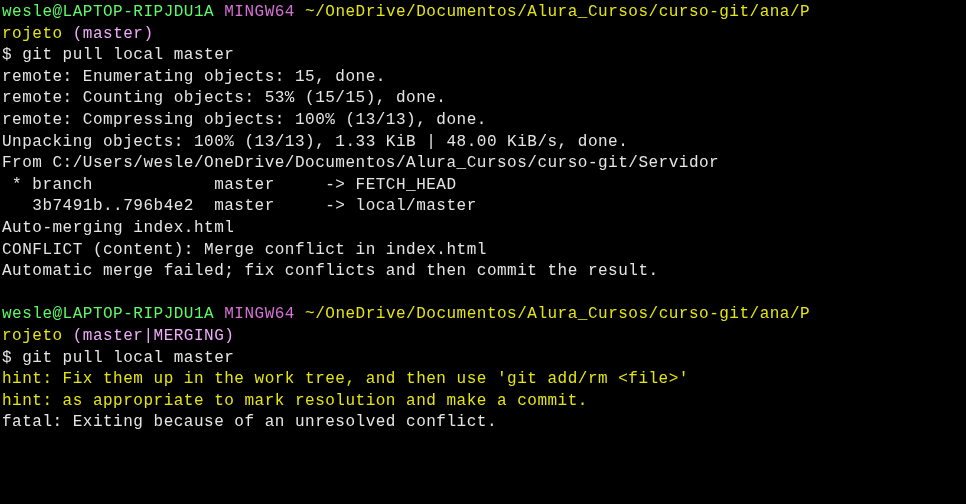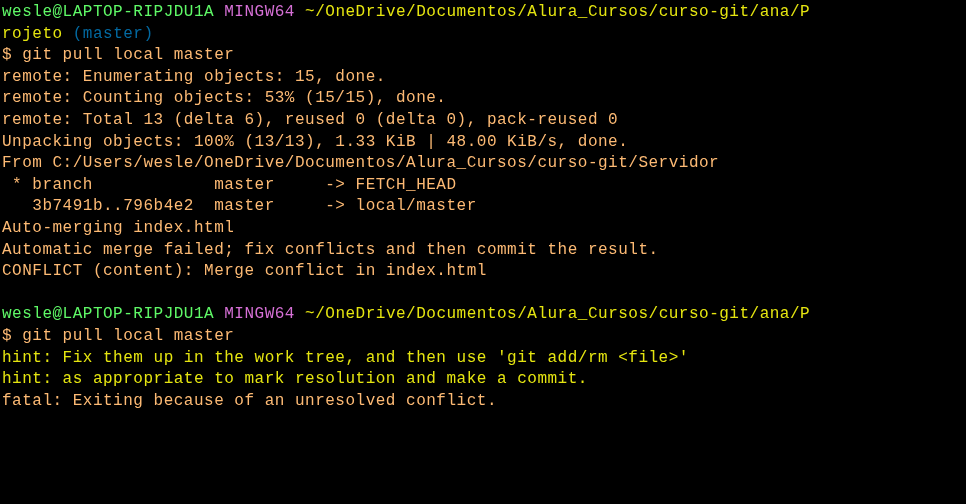--- a/index.html
+++ b/index.html
@@ -11,39 +11,40 @@
       padding: 2px;
       width: 966px;
       height: 504px;
       overflow: hidden;
       letter-spacing: 0.5px;
     }
     .line { white-space: pre; }
     .green { color: #5ff967; }
     .magenta { color: #d670d6; }
     .yellow { color: #e5e510; }
-    .cyan { color: #0369a1; }
-    .white { color: #fdba74; }
+    .cyan { color: #f0abfc; }
+    .white { color: #e5e5e5; }
   </style>
 </head>
 <body>
 
 <div>
 <div class="line"><span class="green">wesle@LAPTOP-RIPJDU1A</span><span class="white"> </span><span class="magenta">MINGW64</span><span class="white"> </span><span class="yellow">~/OneDrive/Documentos/Alura_Cursos/curso-git/ana/P</span></div>
 <div class="line"><span class="yellow">rojeto</span><span class="white"> </span><span class="cyan">(master)</span></div>
 <div class="line white">$ git pull local master</div>
 <div class="line white">remote: Enumerating objects: 15, done.</div>
 <div class="line white">remote: Counting objects: 53% (15/15), done.</div>
-<div class="line white">remote: Total 13 (delta 6), reused 0 (delta 0), pack-reused 0</div>
+<div class="line white">remote: Compressing objects: 100% (13/13), done.</div>
 <div class="line white">Unpacking objects: 100% (13/13), 1.33 KiB | 48.00 KiB/s, done.</div>
 <div class="line white">From C:/Users/wesle/OneDrive/Documentos/Alura_Cursos/curso-git/Servidor</div>
 <div class="line white"> * branch            master     -&gt; FETCH_HEAD</div>
 <div class="line white">   3b7491b..796b4e2  master     -&gt; local/master</div>
 <div class="line white">Auto-merging index.html</div>
+<div class="line white">CONFLICT (content): Merge conflict in index.html</div>
 <div class="line white">Automatic merge failed; fix conflicts and then commit the result.</div>
-<div class="line white">CONFLICT (content): Merge conflict in index.html</div>
 <div class="line">&nbsp;</div>
 <div class="line"><span class="green">wesle@LAPTOP-RIPJDU1A</span><span class="white"> </span><span class="magenta">MINGW64</span><span class="white"> </span><span class="yellow">~/OneDrive/Documentos/Alura_Cursos/curso-git/ana/P</span></div>
+<div class="line"><span class="yellow">rojeto</span><span class="white"> </span><span class="cyan">(master|MERGING)</span></div>
 <div class="line white">$ git pull local master</div>
 <div class="line yellow">hint: Fix them up in the work tree, and then use 'git add/rm &lt;file&gt;'</div>
 <div class="line yellow">hint: as appropriate to mark resolution and make a commit.</div>
 <div class="line white">fatal: Exiting because of an unresolved conflict.</div>
 </div>
 
 </body></html>

